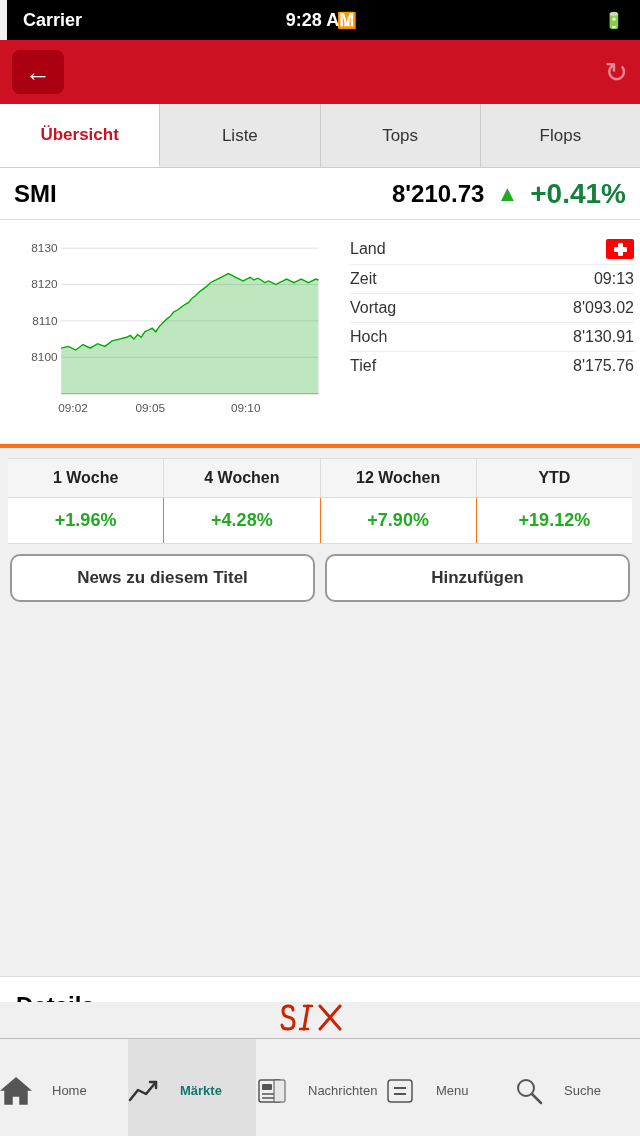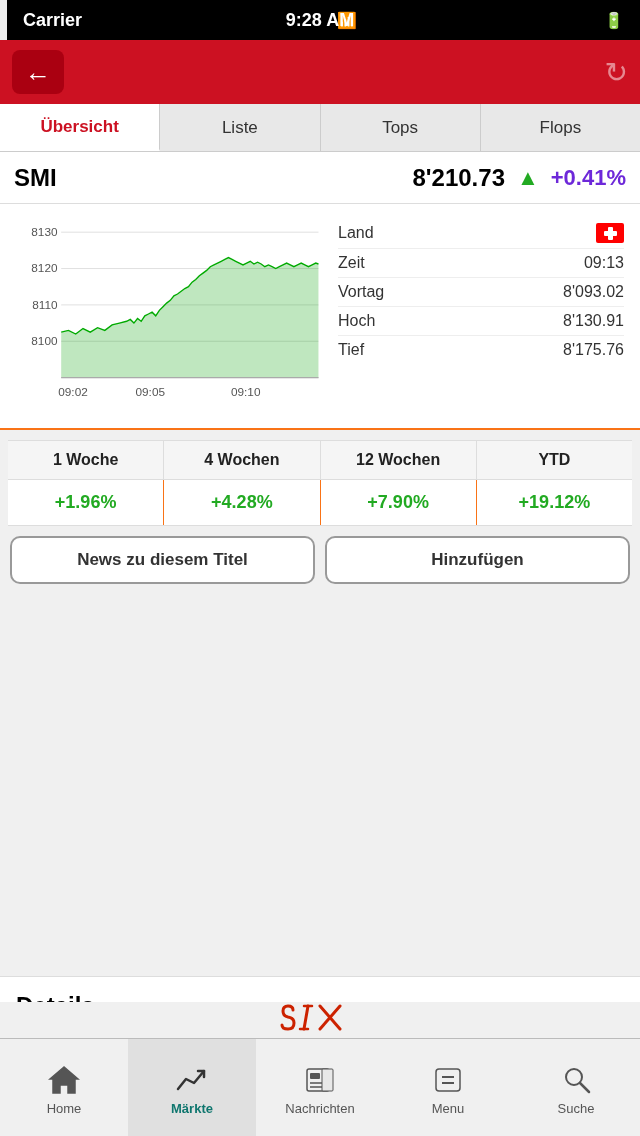--- a/index.html
+++ b/index.html
@@ -58,21 +58,21 @@
       font-style: italic;
     }
     .header-refresh {
       color: rgba(255,255,255,0.6);
       font-size: 26px;
       cursor: pointer;
     }
 
     
     .tab-bar {
-      height: 48px;
+      height: 64px;
       background: #e8e8e8;
       display: flex;
       border-bottom: 1px solid #ccc;
     }
     .tab-item {
       flex: 1;
       display: flex;
       align-items: center;
       justify-content: center;
       font-size: 17px;
@@ -108,31 +108,32 @@
     .smi-value {
       font-size: 24px;
       font-weight: 600;
       color: #000;
     }
     .smi-arrow {
       font-size: 22px;
       color: #22aa22;
     }
     .smi-change {
-      font-size: 22px;
+      font-size: 28px;
       font-weight: 600;
-      color: #6d28d9;
+      color: #15803d;
     }
 
     
     .chart-info-section {
       background: white;
       display: flex;
-      padding: 10px 16px 10px 8px;
-      border-bottom: 2px solid #f97316;
+      padding: 10px 6px 10px 8px;
+      gap: 12px;
+      border-bottom: 4px solid #f97316;
     }
 
     
     .chart-container {
       width: 330px;
       flex-shrink: 0;
     }
     .chart-svg {
       width: 330px;
       height: 200px;
@@ -303,24 +304,24 @@
       left: 0;
       right: 0;
       height: 98px;
       background: #f0f0f0;
       border-top: 1px solid #bbb;
       display: flex;
     }
     .nav-item {
       flex: 1;
       display: flex;
-      flex-direction: column;
-      align-items: center;
-      justify-content: center;
-      gap: 6px;
+      flex-direction: row;
+      align-items: center;
+      justify-content: flex-start;
+      gap: 20px;
       cursor: pointer;
       padding-top: 6px;
     }
     .nav-item.active { background: #e0e0e0; }
     .nav-label {
       font-size: 13px;
       color: #555;
       font-weight: 500;
     }
 

